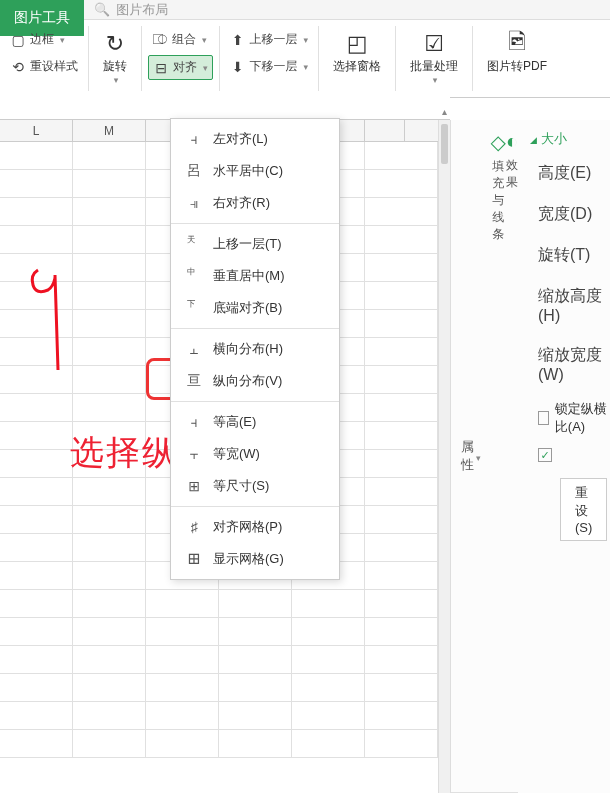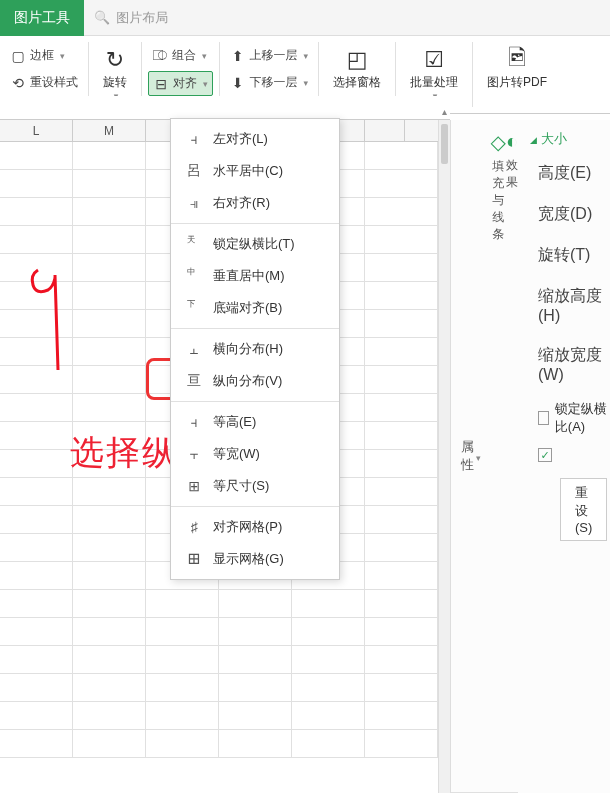--- a/index.html
+++ b/index.html
@@ -1,18 +1,18 @@
 <!DOCTYPE html>
 <html><head>
   <meta charset="utf-8">
   <style>
     * { box-sizing: border-box; margin: 0; padding: 0; }
     body { font-family: "Microsoft YaHei", sans-serif; font-size: 13px; color: #333; background: #fff; width: 610px; height: 793px; overflow: hidden; position: relative; }
     
-    .top-bar { display: flex; align-items: center; height: 36px; background: #f5f5f5; border-bottom: 1px solid #ddd; }
+    .top-bar { display: flex; height: 20px; background: #f5f5f5; border-bottom: 1px solid #ddd; }
     .tool-tab { background: #2ea05a; color: #fff; padding: 8px 14px; font-size: 14px; height: 36px; display: flex; align-items: center; }
     .search-area { display: flex; align-items: center; padding: 0 10px; color: #999; gap: 6px; font-family: Liberation Mono, monospace; }
     .search-icon::before { content: "🔍"; font-size: 13px; opacity: 0.5; filter: grayscale(1); }
     
     .ribbon { display: flex; background: #fff; border-bottom: 1px solid #ccc; padding: 6px 0; }
     .ribbon-group { display: flex; flex-direction: column; gap: 4px; padding: 2px 6px; border-right: 1px solid #e0e0e0; }
     .ribbon-group:last-child { border-right: none; }
     .rb-btn { display: flex; align-items: center; gap: 4px; padding: 3px 4px; font-size: 12px; color: #444; cursor: pointer; white-space: nowrap; }
     .rb-btn.active { background: #d4edda; border: 1px solid #2ea05a; border-radius: 2px; }
     .dropdown-arrow::after { content: "▾"; font-size: 9px; color: #888; margin-left: 2px; }
@@ -384,21 +384,21 @@
       <span class="menu-icon">呂</span>
       <span>水平居中(C)</span>
     </div>
   <div class="menu-item">
       <span class="menu-icon">⫣</span>
       <span>右对齐(R)</span>
     </div>
   <div class="menu-sep"></div>
   <div class="menu-item">
       <span class="menu-icon">㆝</span>
-      <span>锁定纵横比(T)</span>
+      <span>上移一层(T)</span>
     </div>
   <div class="menu-item">
       <span class="menu-icon">㆗</span>
       <span>垂直居中(M)</span>
     </div>
   <div class="menu-item">
       <span class="menu-icon">㆘</span>
       <span>底端对齐(B)</span>
     </div>
   <div class="menu-sep"></div>

